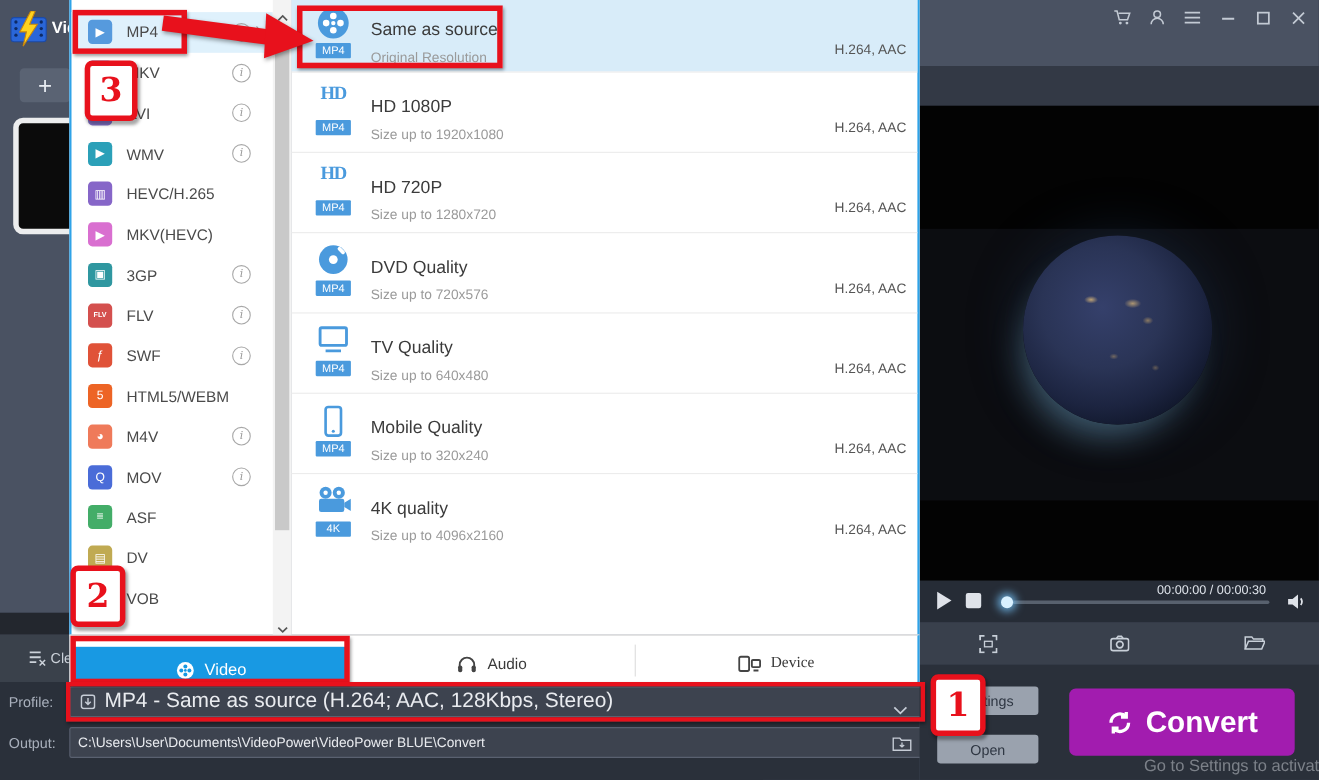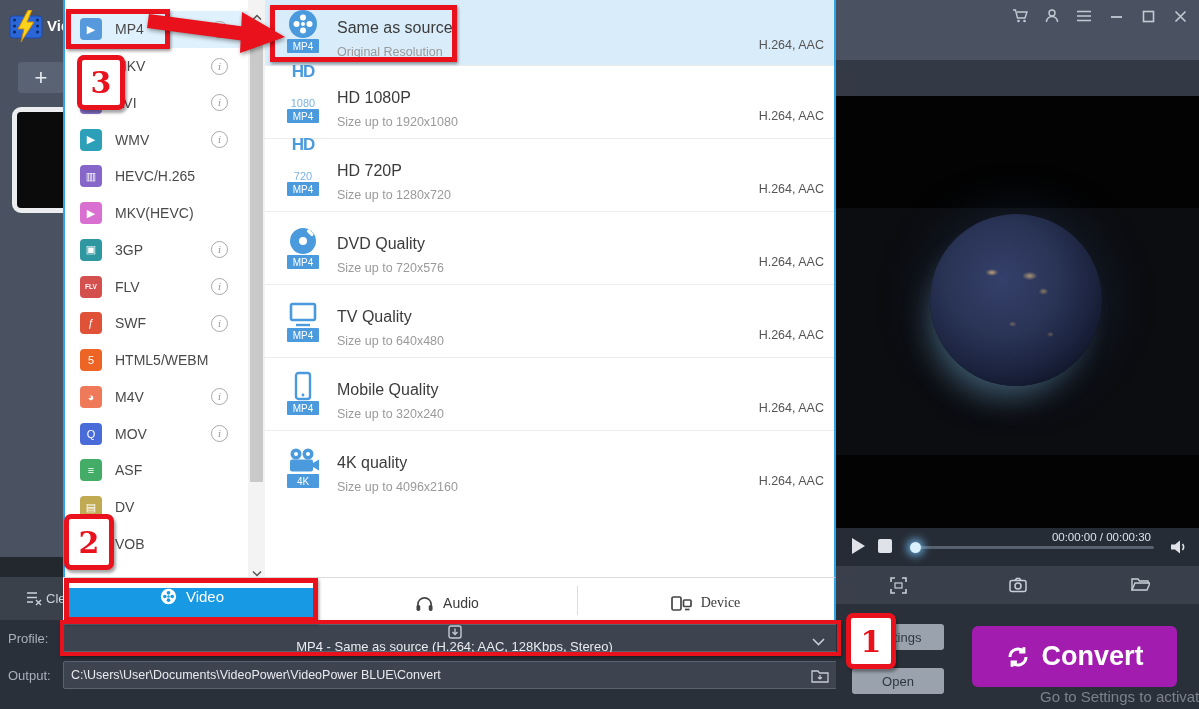--- a/index.html
+++ b/index.html
@@ -46,21 +46,21 @@
   .pb-time{position:absolute;right:48px;top:3px;font-size:11.5px;color:#dde2e9;}
   .pb-vol{position:absolute;right:12px;top:11px;}
   .icon-strip{left:836px;top:566px;width:363px;height:38px;background:#39404c;}
   .is-ic{position:absolute;top:11px;}
 
   
   .bottom-left{left:0;top:620px;width:836px;height:89px;background:#2a303a;}
   .bl-label{position:absolute;left:8px;font-size:13px;color:#a9b0bc;}
   .field{position:absolute;left:63px;width:775px;height:28px;background:#3d434f;border:1px solid #5a6170;
          border-radius:2px;box-sizing:border-box;display:flex;align-items:center;color:#e9ebef;}
-  .profile-sel{top:4px;font-size:13px;flex-direction:column;}
+  .profile-sel{top:4px;font-size:19px;}
   .profile-sel .ptext{margin-left:8px;white-space:nowrap;}
   .profile-sel .picon{margin-left:9px;display:flex;}
   .profile-sel .pchev{position:absolute;right:12px;top:9px;}
   .output-f{top:41px;font-size:12.5px;}
   .output-f .otext{margin-left:7px;white-space:nowrap;}
   .output-f .oicon{position:absolute;right:8px;top:6px;}
 
   .bottom-right{left:836px;top:604px;width:363px;height:105px;background:#2a303a;}
   .gbtn{position:absolute;left:16px;width:92px;height:26px;background:#9aa2ae;border-radius:3px;border:none;
         font-size:13px;color:#2f3743;display:flex;align-items:center;justify-content:center;font-family:inherit;}
@@ -88,37 +88,37 @@
   .vthumb{position:absolute;left:2px;top:34px;width:13px;height:448px;background:#c9c9c9;}
   .vchev{position:absolute;left:4px;}
 
   
   .flyout{left:265px;top:0;width:571px;height:577px;background:#fff;border-right:2px solid #2fa3e8;
           box-sizing:border-box;z-index:10;}
   .preset-row{position:relative;height:73px;box-sizing:border-box;border-top:1px solid #ececec;
               display:flex;padding:10px 0 0 18px;}
   .preset-row.sel{height:65px;border-top:none;background:#d8ecf9;padding-top:6px;}
   .p-iconblock{width:40px;display:flex;flex-direction:column;align-items:center;flex:none;}
-  .p-iconart{height:33px;display:flex;align-items:flex-end;justify-content:center;}
+  .p-iconart{height:33px;display:flex;align-items:flex-start;justify-content:center;font-family:Liberation Serif, serif;}
   .p-badge{min-width:32px;height:14px;background:#4a9add;color:#fff;font-size:10px;display:flex;
            align-items:center;justify-content:center;border-radius:1px;padding:0 2px;box-sizing:border-box;}
   .p-text{margin-left:14px;}
   .p-title{font-size:16px;color:#3b3b3b;margin-top:13px;}
   .p-sub{font-size:12.5px;color:#9a9a9a;margin-top:8px;}
   .p-codec{position:absolute;right:10px;bottom:15px;font-size:12.5px;color:#555;}
   .preset-row.sel .p-codec{bottom:13px;}
   .hd-wrap{display:flex;flex-direction:column;align-items:center;line-height:1;}
   .hd-big{font-size:17px;font-weight:bold;color:#4a9add;letter-spacing:-1px;}
   .hd-small{font-size:11px;color:#7ab3e3;margin-top:18px;}
 
   
   .tabbar{left:63px;top:577px;width:773px;height:45px;background:#fff;border-top:1px solid #dcdcdc;
           border-right:2px solid #2fa3e8;box-sizing:border-box;z-index:10;}
   .tab-video{position:absolute;left:5px;top:10px;width:248px;height:30px;background:#1899e3;color:#fff;
-             font-size:15px;display:flex;align-items:flex-start;justify-content:center;gap:9px;}
+             font-size:15px;display:flex;align-items:flex-end;justify-content:center;gap:9px;}
   .tab-plain{position:absolute;top:10px;height:30px;display:flex;align-items:center;justify-content:center;
              gap:9px;font-size:14px;color:#3a3a3a;}
   .tab-audio{left:254px;width:260px;}
   .tab-device{left:514px;width:257px;font-family:Liberation Serif, serif;}
   .tab-div{position:absolute;left:514px;top:8px;width:1px;height:29px;background:#ddd;}
 
   
   .rbox{position:absolute;border:5px solid #e8111c;box-sizing:border-box;z-index:50;
         box-shadow:1px 2px 3px rgba(0,0,0,.4);}
   .badge{position:absolute;background:#fff;border:5px solid #e8111c;border-radius:7px;box-sizing:border-box;

